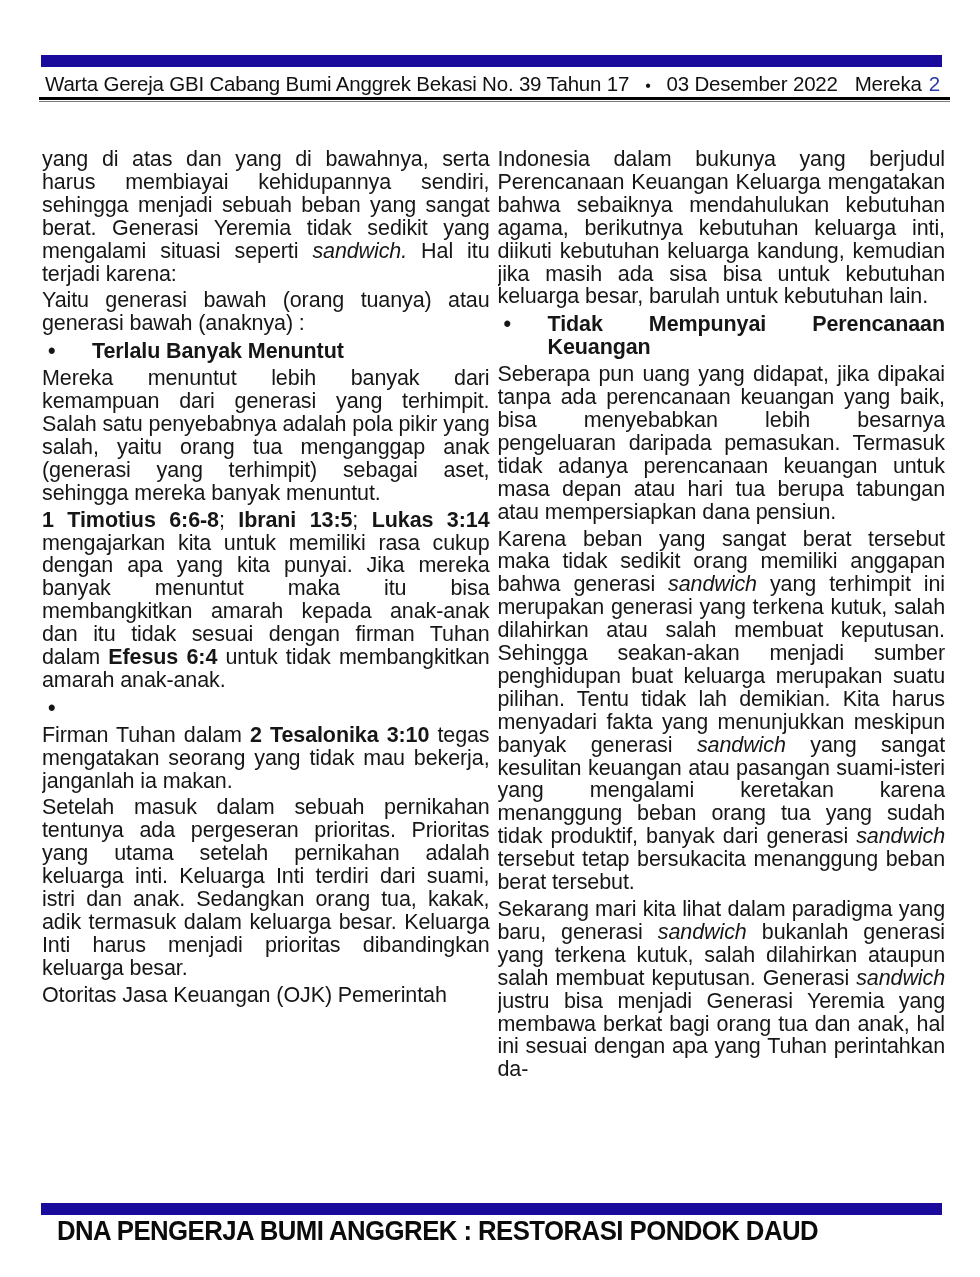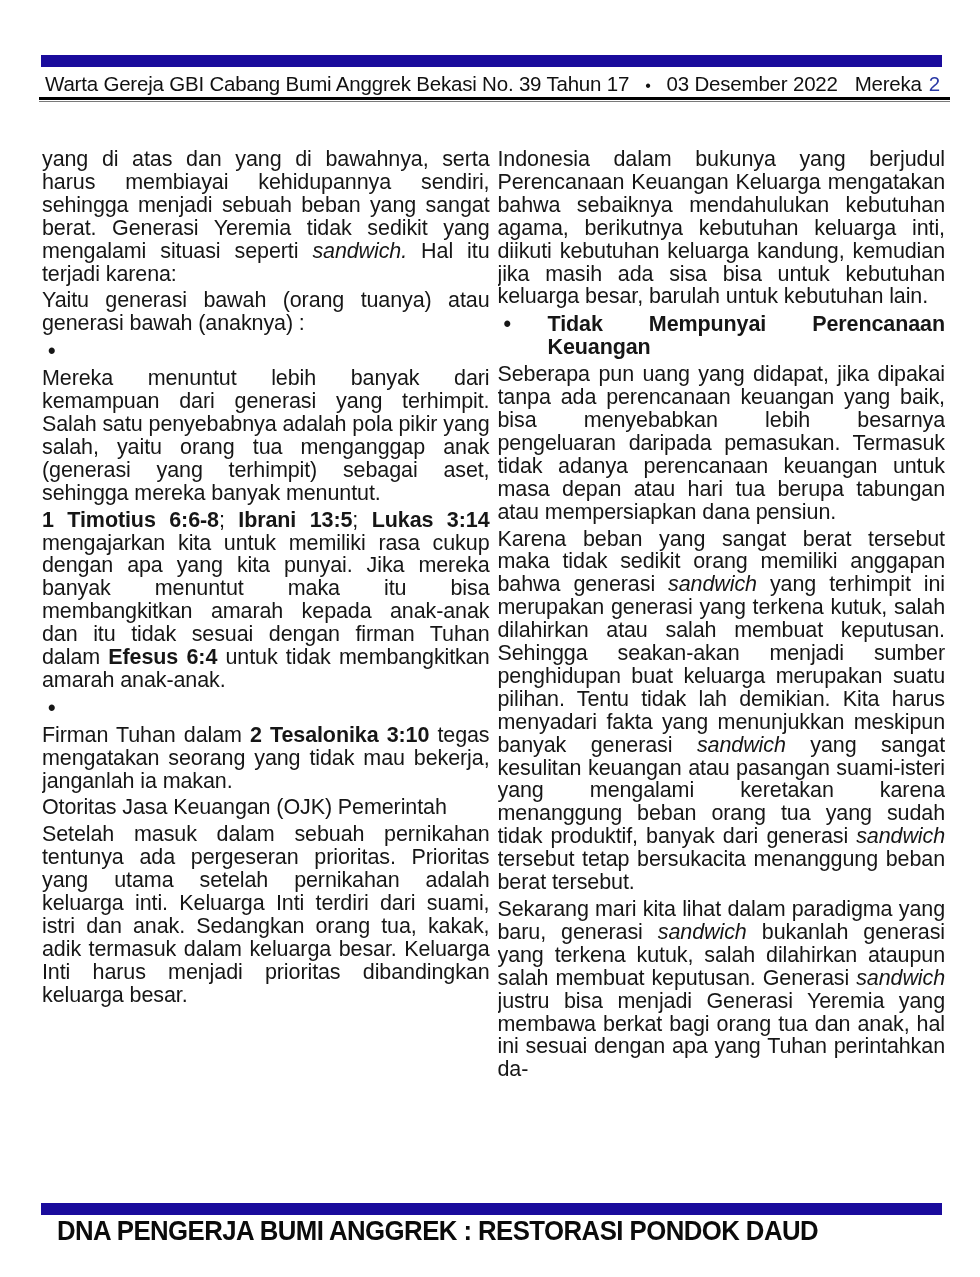--- a/index.html
+++ b/index.html
@@ -62,29 +62,30 @@
   </div>
 
   <div class="header-rule"></div>
 
   <div class="columns">
     <div class="col" id="col-left">
         <p class="block p"><span>yang di atas dan yang di bawahnya, serta harus membiayai kehidupannya sendiri, sehingga menjadi sebuah beban yang sangat berat. Generasi Yeremia tidak sedikit yang mengalami situasi seperti </span><span class="run-i">sandwich.</span><span> Hal itu terjadi karena:</span></p>
         <p class="block p"><span>Yaitu generasi bawah (orang tuanya) atau generasi bawah (anaknya) :</span></p>
         <div class="block bullet-row">
           <span class="marker">•</span>
+          <span class="btext"><span class="run-b">Terlalu Banyak Menuntut</span></span>
         </div>
         <p class="block p"><span>Mereka menuntut lebih banyak dari kemampuan dari generasi yang terhimpit. Salah satu penyebabnya adalah pola pikir yang salah, yaitu orang tua menganggap anak (generasi yang terhimpit) sebagai aset, sehingga mereka banyak menuntut.</span></p>
         <p class="block p"><span class="run-b">1 Timotius 6:6-8</span><span>; </span><span class="run-b">Ibrani 13:5</span><span>; </span><span class="run-b">Lukas 3:14</span><span> mengajarkan kita untuk memiliki rasa cukup dengan apa yang kita punyai. Jika mereka banyak menuntut maka itu bisa membangkitkan amarah kepada anak-anak dan itu tidak sesuai dengan firman Tuhan dalam </span><span class="run-b">Efesus 6:4</span><span> untuk tidak membangkitkan amarah anak-anak.</span></p>
         <div class="block bullet-row">
           <span class="marker">•</span>
         </div>
         <p class="block p"><span>Firman Tuhan dalam </span><span class="run-b">2 Tesalonika 3:10</span><span> tegas mengatakan seorang yang tidak mau bekerja, janganlah ia makan.</span></p>
+        <p class="block p"><span>Setelah masuk dalam sebuah pernikahan tentunya ada pergeseran prioritas. Prioritas yang utama setelah pernikahan adalah keluarga inti. Keluarga Inti terdiri dari suami, istri dan anak. Sedangkan orang tua, kakak, adik termasuk dalam keluarga besar. Keluarga Inti harus menjadi prioritas dibandingkan keluarga besar.</span></p>
         <p class="block p"><span>Otoritas Jasa Keuangan (OJK) Pemerintah</span></p>
-        <p class="block p"><span>Setelah masuk dalam sebuah pernikahan tentunya ada pergeseran prioritas. Prioritas yang utama setelah pernikahan adalah keluarga inti. Keluarga Inti terdiri dari suami, istri dan anak. Sedangkan orang tua, kakak, adik termasuk dalam keluarga besar. Keluarga Inti harus menjadi prioritas dibandingkan keluarga besar.</span></p>
       </div>
     <div class="col" id="col-right">
         <p class="block p"><span>Indonesia dalam bukunya yang berjudul Perencanaan Keuangan Keluarga mengatakan bahwa sebaiknya mendahulukan kebutuhan agama, berikutnya kebutuhan keluarga inti, diikuti kebutuhan keluarga kandung, kemudian jika masih ada sisa bisa untuk kebutuhan keluarga besar, barulah untuk kebutuhan lain.</span></p>
         <div class="block bullet-row">
           <span class="marker">•</span>
           <span class="btext"><span class="run-b">Tidak Mempunyai Perencanaan Keuangan</span></span>
         </div>
         <p class="block p"><span>Seberapa pun uang yang didapat, jika dipakai tanpa ada perencanaan keuangan yang baik, bisa menyebabkan lebih besarnya pengeluaran daripada pemasukan. Termasuk tidak adanya perencanaan keuangan untuk masa depan atau hari tua berupa tabungan atau mempersiapkan dana pensiun.</span></p>
         <p class="block p"><span>Karena beban yang sangat berat tersebut maka tidak sedikit orang memiliki anggapan bahwa generasi </span><span class="run-i">sandwich</span><span> yang terhimpit ini merupakan generasi yang terkena kutuk, salah dilahirkan atau salah membuat keputusan. Sehingga seakan-akan menjadi sumber penghidupan buat keluarga merupakan suatu pilihan. Tentu tidak lah demikian. Kita harus menyadari fakta yang menunjukkan meskipun banyak generasi </span><span class="run-i">sandwich</span><span> yang sangat kesulitan keuangan atau pasangan suami-isteri yang mengalami keretakan karena menanggung beban orang tua yang sudah tidak produktif, banyak dari generasi </span><span class="run-i">sandwich</span><span> tersebut tetap bersukacita menanggung beban berat tersebut.</span></p>
         <p class="block p"><span>Sekarang mari kita lihat dalam paradigma yang baru, generasi </span><span class="run-i">sandwich</span><span> bukanlah generasi yang terkena kutuk, salah dilahirkan ataupun salah membuat keputusan. Generasi </span><span class="run-i">sandwich</span><span> justru bisa menjadi Generasi Yeremia yang membawa berkat bagi orang tua dan anak, hal ini sesuai dengan apa yang Tuhan perintahkan da-</span></p>

